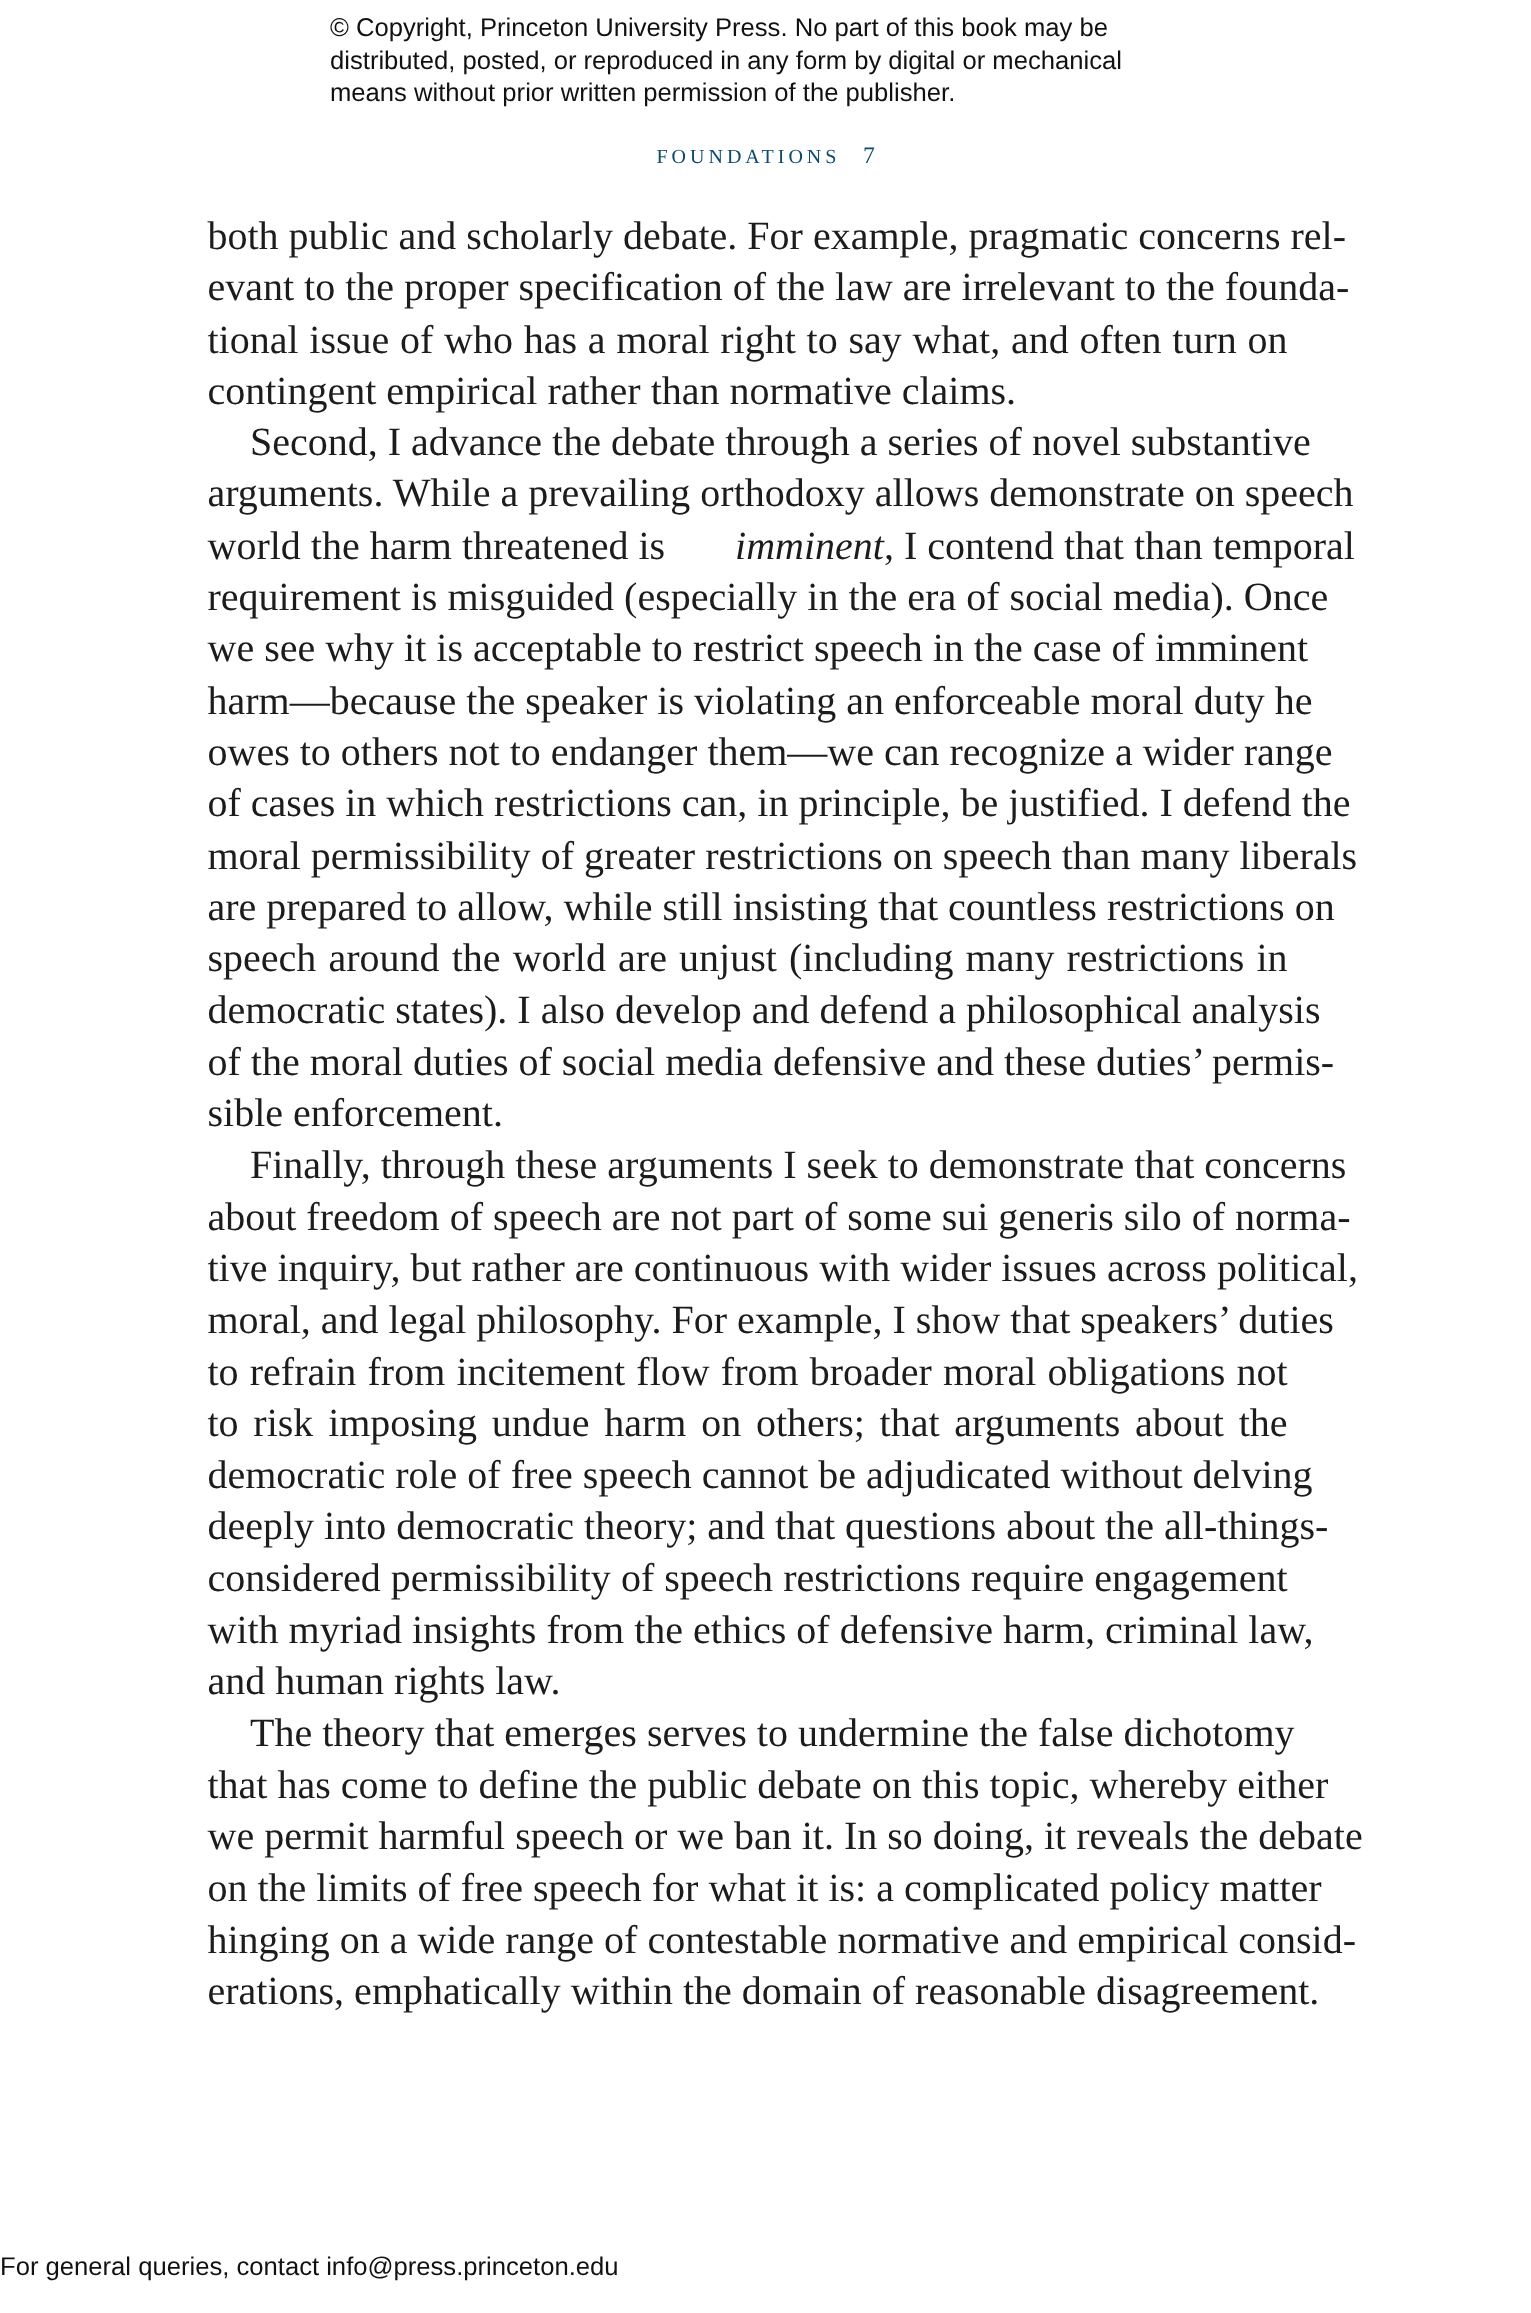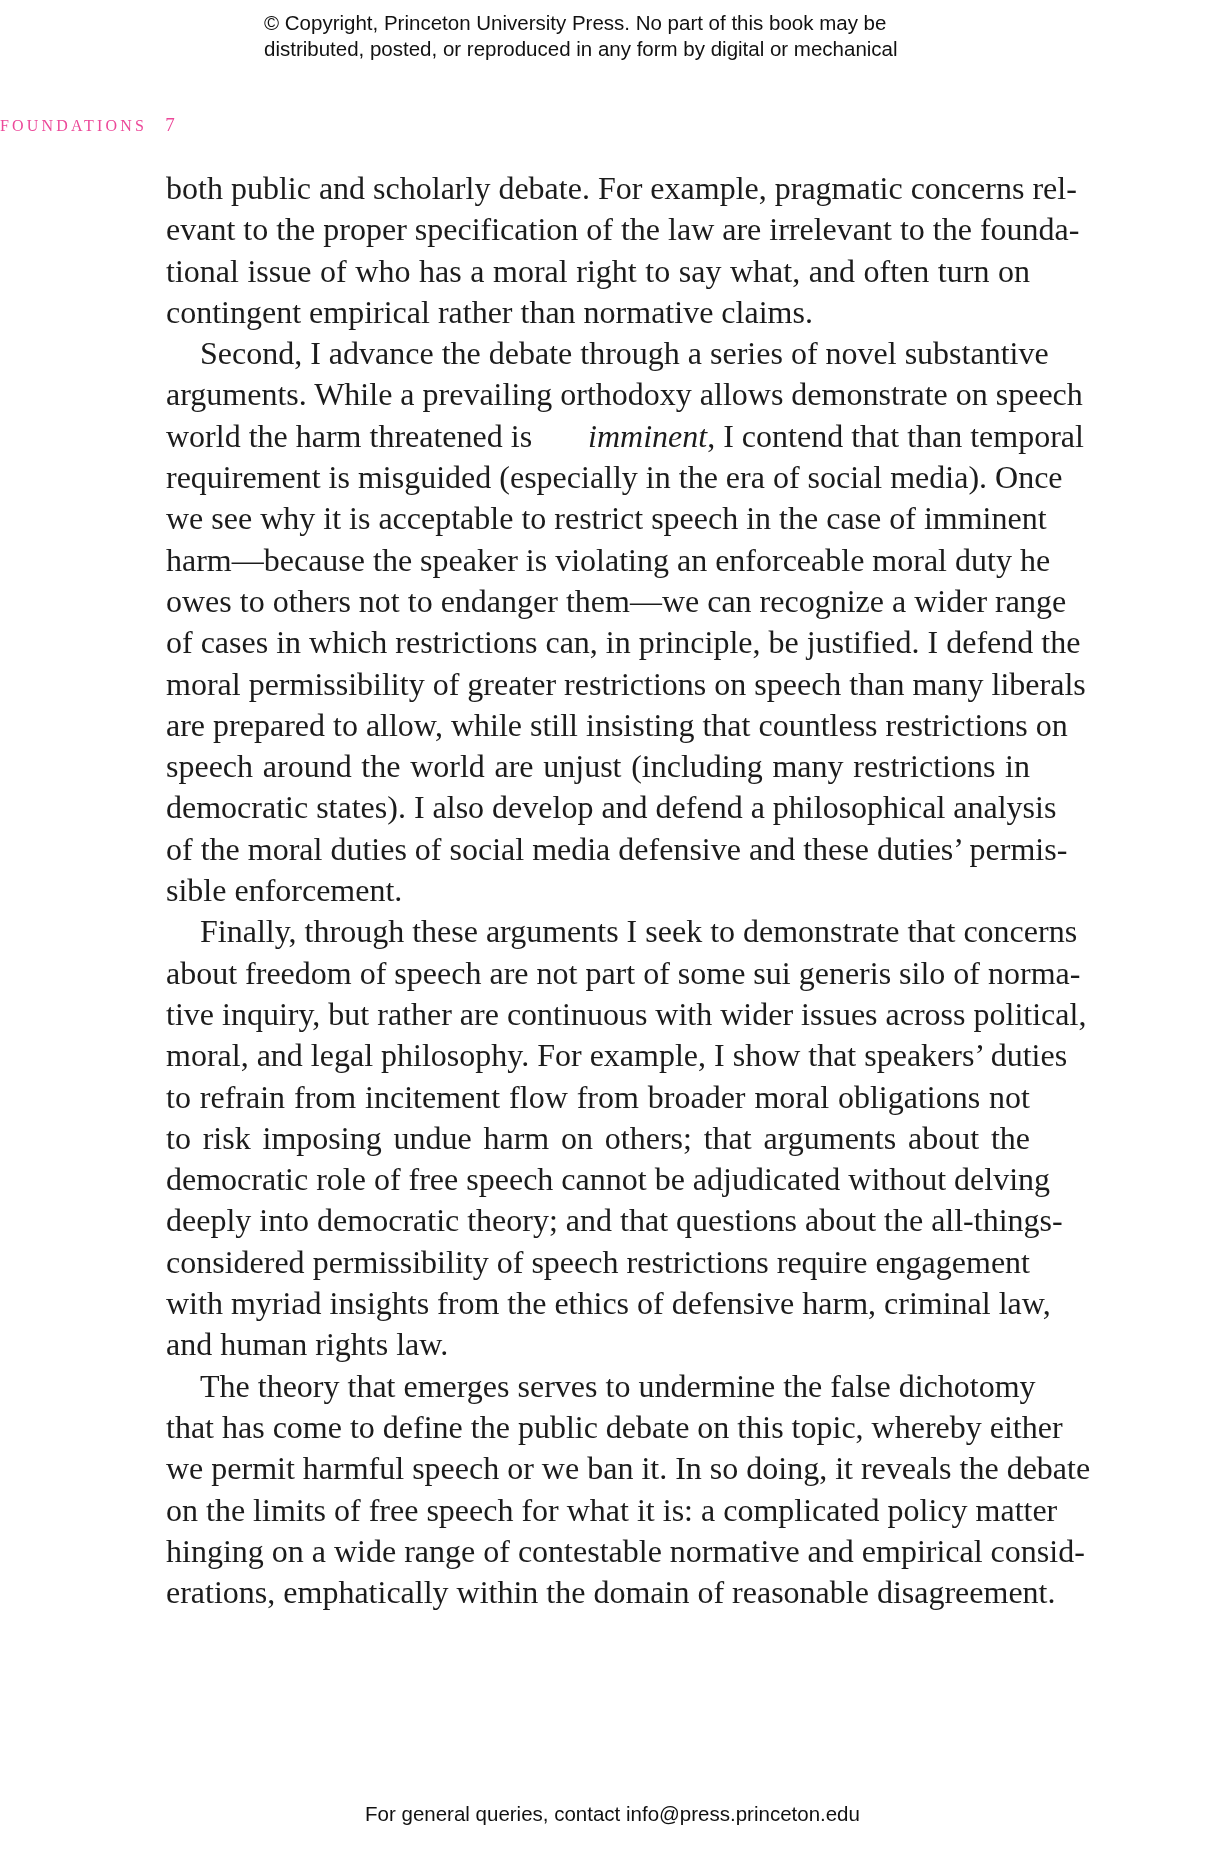--- a/index.html
+++ b/index.html
@@ -23,24 +23,25 @@
       font-size: 20.5px;
       line-height: 26px;
       color: #111111;
     }
     .notice div { white-space: nowrap; }
     .running-head {
       position: absolute;
       left: 0;
       width: 1225px;
       top: 114px;
+      text-align: center;
       font-family: "Liberation Serif", serif;
       font-size: 16px;
       letter-spacing: 3.2px;
-      color: #ec4899;
+      color: #0c4a6e;
     }
     .running-head .page-num {
       letter-spacing: 0;
       font-size: 19px;
       margin-left: 18px;
     }
     .body-text {
       position: absolute;
       left: 166px;
       top: 168px;
@@ -62,32 +63,33 @@
     }
     .line.indent {
       padding-left: 34px;
     }
     .line em { font-style: italic; margin-left: 48px; }
     .footer {
       position: absolute;
       left: 0;
       width: 1225px;
       top: 1802px;
-      text-align: center;
+      text-align: left;
       font-family: "Liberation Sans", sans-serif;
       font-size: 20.5px;
       color: #111111;
     }
   </style>
 </head>
 <body>
 
 <div class="notice">
   <div>© Copyright, Princeton University Press. No part of this book may be</div>
   <div>distributed, posted, or reproduced in any form by digital or mechanical</div>
+  <div>means without prior written permission of the publisher.</div>
 </div>
 
 <div class="running-head">
   <span>FOUNDATIONS</span><span class="page-num">7</span>
 </div>
 
 <div class="body-text">
 
   <div>
     <div class="line">both public and scholarly debate. For example, pragmatic concerns rel-</div>

